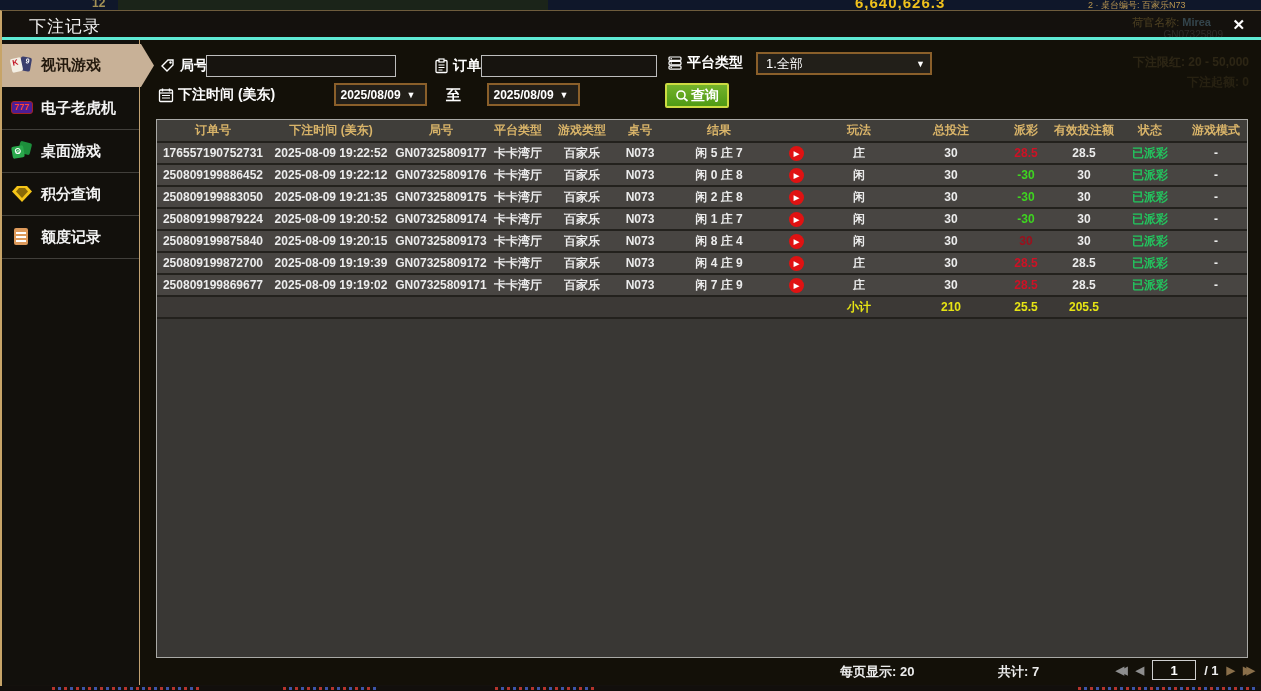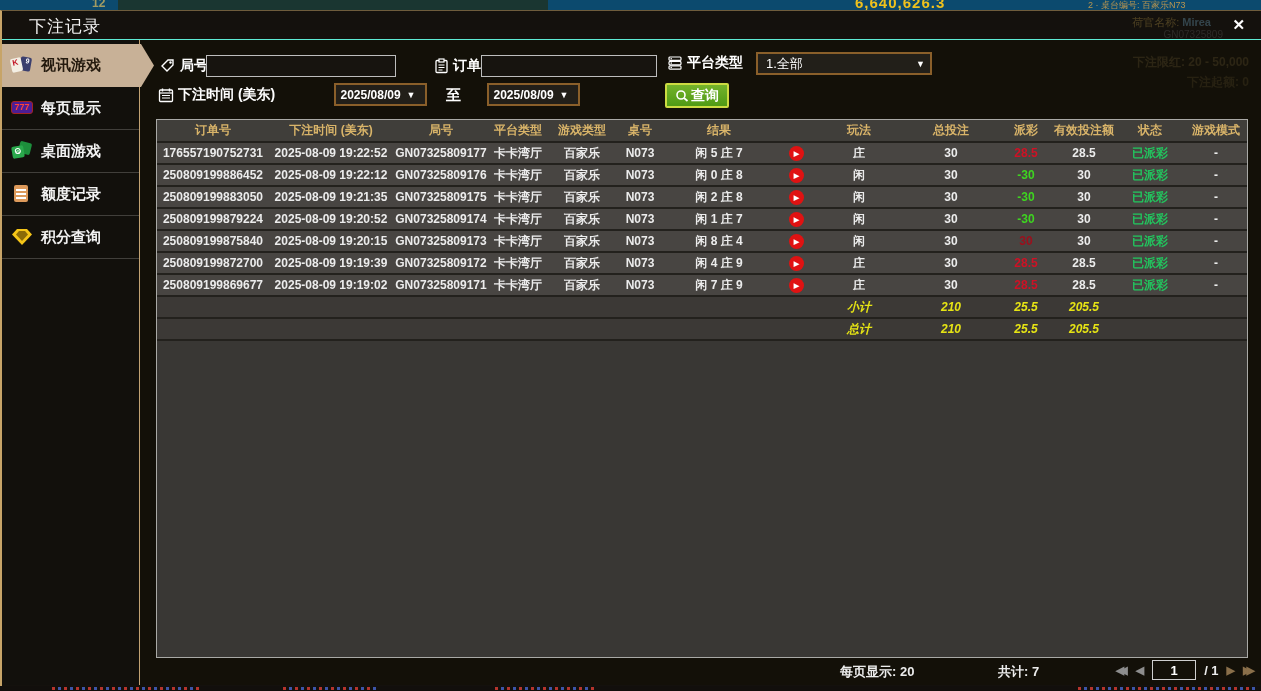--- a/index.html
+++ b/index.html
@@ -1,34 +1,34 @@
 <!DOCTYPE html>
 <html><head>
 <meta charset="utf-8">
 <style>
   * { margin:0; padding:0; box-sizing:border-box; }
   html,body { width:1261px; height:691px; background:#0b0906; }
   .screen { position:relative; width:1261px; height:691px; overflow:hidden;
             font-family:"Liberation Sans", sans-serif; background:#0f0c08; color:#ececec; }
 
   
-  .bg-top { position:absolute; top:0; left:0; right:0; height:10px; background:#0c4a6e; overflow:hidden; }
+  .bg-top { position:absolute; top:0; left:0; right:0; height:10px; background:#0f172a; overflow:hidden; }
   .bg-top .felt { position:absolute; left:118px; top:0; width:430px; height:10px; background:#222b11; opacity:.65; }
   .bg-top .balance { position:absolute; left:855px; top:-6px; font-size:15px; font-weight:bold; color:#f0c11c; letter-spacing:1px; }
   .bg-top .tableno { position:absolute; left:1088px; top:-1px; font-size:9px; font-weight:normal; color:#b89550; }
   .bg-top .frag { position:absolute; left:92px; top:-4px; font-size:12px; font-weight:bold; color:#c8b060; opacity:.8; }
   .bg-bottom { position:absolute; bottom:0; left:0; right:0; height:5px; background:#120f0c; }
   .dots { position:absolute; bottom:1px; height:3px;
           background:repeating-linear-gradient(90deg,#b5342c 0 3px,transparent 3px 6px,#3c55a8 6px 9px,transparent 9px 12px); }
   .d1{left:52px;width:148px;} .d2{left:283px;width:95px;} .d3{left:495px;width:100px;} .d4{left:1078px;width:180px;}
 
   
   .dialog { position:absolute; top:10px; left:0; right:0; bottom:5px; background:#14110d;
             border-left:2px solid #c7a468; border-top:1px solid #6e5c3c; }
-  .titlebar { position:relative; height:29px; border-bottom:1px solid #5eead4; }
+  .titlebar { position:relative; height:29px; border-bottom:3px solid #5eead4; }
   .title { position:absolute; left:27px; top:4px; font-size:17px; color:#f4f4f4; letter-spacing:1px; }
   .close { position:absolute; right:16px; top:5px; font-size:15px; color:#fff; cursor:pointer; font-weight:bold; }
   .ghost1 { position:absolute; right:50px; top:4px; font-size:11px; color:#caa84e; opacity:.30; }
   .ghost1 b { color:#79b7d8; }
   .ghost2 { position:absolute; right:38px; top:18px; font-size:10px; color:#9a9a9a; opacity:.18; }
 
   .body { display:flex; height:calc(100% - 30px); }
 
   
   .sidebar { width:138px; position:relative; background:#12100c; border-right:1px solid #c2a273; padding-top:4px; flex:0 0 138px; }
@@ -80,21 +80,21 @@
           color:#fff; font-size:14px; font-weight:bold; cursor:pointer; }
 
   
   .twrap { position:absolute; left:16px; top:79px; width:1092px; height:539px;
            border:1px solid #a9a9a6; background:#393734; overflow:hidden; }
   table { border-collapse:collapse; width:100%; table-layout:fixed; }
   th { height:22px; background:#403e3a; color:#d9b469; font-size:12px; font-weight:bold;
        border-bottom:2px solid #23211d; }
   td { height:22px; background:#484542; color:#ececec; font-size:12px; font-weight:bold;
        text-align:center; border-bottom:2px solid #23211d; overflow:hidden; white-space:nowrap; }
-  tr.sum td { background:#3c3936; color:#e6e414;font-style:italic; }
+  tr.sum td { background:#3c3936; color:#e6e414; }
   .pay-red { color:#cf1125; } .pay-red-dark { color:#9d0f1c; } .pay-green { color:#3ed520; }
   .st { color:#22c55e; }
   .play { display:inline-flex; width:15px; height:15px; border-radius:50%; background:#e01212;
           align-items:center; justify-content:center; cursor:pointer; vertical-align:middle; }
   .play span { color:#fff; font-size:7px; line-height:7px; margin-left:1px; }
 
   
   .mfooter { position:absolute; left:0; right:0; bottom:0; height:28px; font-size:13px; font-weight:bold; color:#ececec; }
   .fps { position:absolute; left:700px; top:6px; }
   .fct { position:absolute; left:858px; top:6px; }
@@ -142,42 +142,42 @@
           <span class="sic">
             <span class="card-b">9</span>
             <span class="card-f">K</span>
           </span>
           <span>视讯游戏</span>
         </div>
         <div class="side-item">
           <span class="sic">
             <span class="slots777">777</span>
           </span>
-          <span>每页显示</span>
+          <span>电子老虎机</span>
         </div>
         <div class="side-item">
           <span class="sic">
             <span class="dice1"></span>
             <span class="dice2">
                 <i>G</i>
               </span>
           </span>
           <span>桌面游戏</span>
         </div>
         <div class="side-item">
           <span class="sic">
+              <span class="gem"></span>
+            </span>
+          <span>积分查询</span>
+        </div>
+        <div class="side-item">
+          <span class="sic">
               <span class="page"></span>
             </span>
           <span>额度记录</span>
-        </div>
-        <div class="side-item">
-          <span class="sic">
-              <span class="gem"></span>
-            </span>
-          <span>积分查询</span>
         </div>
       </div>
 
       <div class="main">
 
         <span class="gline gl1">下注限红: 20 - 50,000</span>
         <span class="gline gl2">下注起额: 0</span>
 
         <div class="flabel" style="left:20px; top:15px;">
           <svg width="16" height="16" viewBox="0 0 16 16">
@@ -412,36 +412,20 @@
                   <td></td>
                 <td></td>
                   <td></td>
                 <td>小计</td>
                 <td>210</td>
                 <td>25.5</td>
                 <td>205.5</td>
                 <td></td>
                   <td></td>
               </tr>
-              <tr class="sum">
-                <td></td>
-                  <td></td>
-                <td></td>
-                  <td></td>
-                <td></td>
-                  <td></td>
-                <td></td>
-                  <td></td>
-                <td>总计</td>
-                <td>210</td>
-                <td>25.5</td>
-                <td>205.5</td>
-                <td></td>
-                  <td></td>
-              </tr>
             </tbody>
           </table>
         </div>
 
         <div class="mfooter">
           <span class="fps">每页显示: 20</span>
           <span class="fct">共计: 7</span>
           <div class="pager">
             <span class="pg dis dbl">◀◀</span>
             <span class="pg dis">◀</span>

